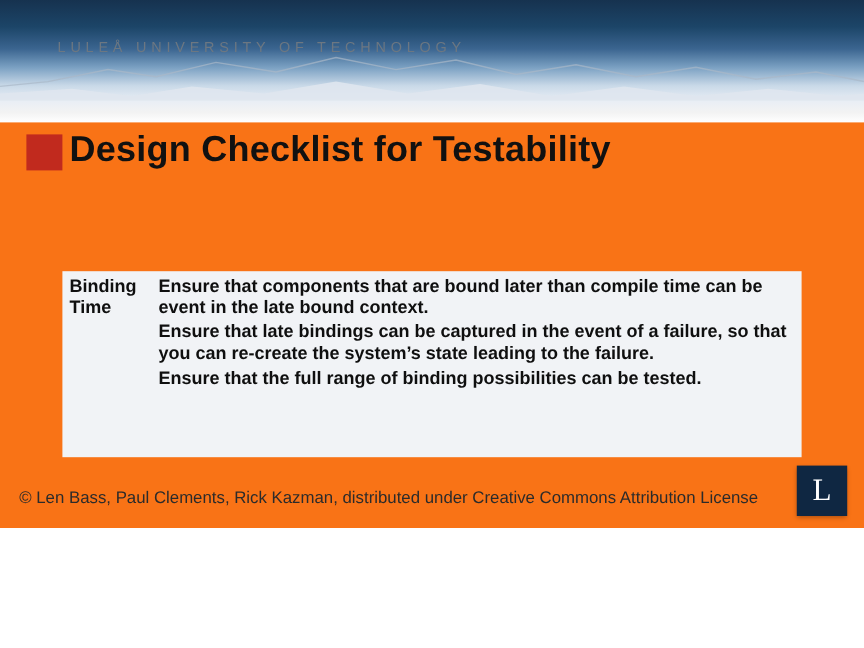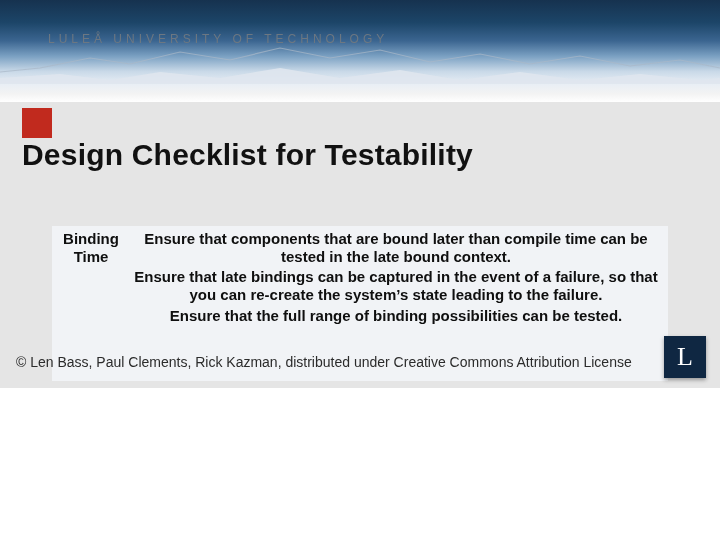--- a/index.html
+++ b/index.html
@@ -1,17 +1,17 @@
 <!DOCTYPE html>
 <html><head>
 <meta charset="utf-8">
 <style>
   * { margin: 0; padding: 0; box-sizing: border-box; }
   html, body { width: 720px; height: 540px; overflow: hidden; font-family: Arial, Helvetica, sans-serif; background: #fff; }
-  .slide { position: relative; width: 720px; height: 388px; background: #e5e5e5; }
+  .slide { position: relative; width: 720px; height: 440px; background: #f97316; }
   .banner {
     position: relative;
     width: 100%;
     height: 102px;
     background: linear-gradient(to bottom,
       #16324f 0%,
       #1c4568 22%,
       #3b6590 40%,
       #7aa0c2 55%,
       #c9d9e8 70%,
@@ -33,22 +33,21 @@
     letter-spacing: 4px;
     color: #6c7782;
     font-weight: 500;
   }
   .title-row {
     position: absolute;
     top: 108px;
     left: 22px;
     right: 20px;
     display: flex;
-    align-items: flex-start;
-    flex-direction: column;
+    align-items: flex-end;
   }
   .red-box {
     width: 30px;
     height: 30px;
     background: #c12a1e;
     margin-right: 6px;
     flex-shrink: 0;
   }
   .title {
     font-size: 30px;
@@ -57,21 +56,20 @@
     letter-spacing: 0.2px;
     font-family: Arial, Helvetica, sans-serif;
   }
   .content-table {
     position: absolute;
     top: 226px;
     left: 52px;
     width: 616px;
     border-collapse: collapse;
     background: #f1f3f6;
-    text-align: center;
   }
   .content-table td {
     vertical-align: top;
     padding: 4px 8px 10px 6px;
     font-size: 15px;
     line-height: 1.18;
     color: #0f0f0f;
     font-weight: 700;
   }
   .content-table td.label {
@@ -122,21 +120,21 @@
   <div class="title-row">
     <div class="red-box"></div>
     <div class="title">Design Checklist for Testability</div>
   </div>
 
   <table class="content-table">
     <tbody>
         <tr>
       <td class="label">Binding Time</td>
       <td>
-        <p>Ensure that components that are bound later than compile time can be tested in the late bound context.</p>
+        <p>Ensure that components that are bound later than compile time can be event in the late bound context.</p>
         <p>Ensure that late bindings can be captured in the event of a failure, so that you can re-create the system’s state leading to the failure.</p>
         <p>Ensure that the full range of binding possibilities can be tested.</p>
       </td>
     </tr>
     <tr class="pad">
       <td></td>
       <td></td>
     </tr>
   </tbody>
     </table>

